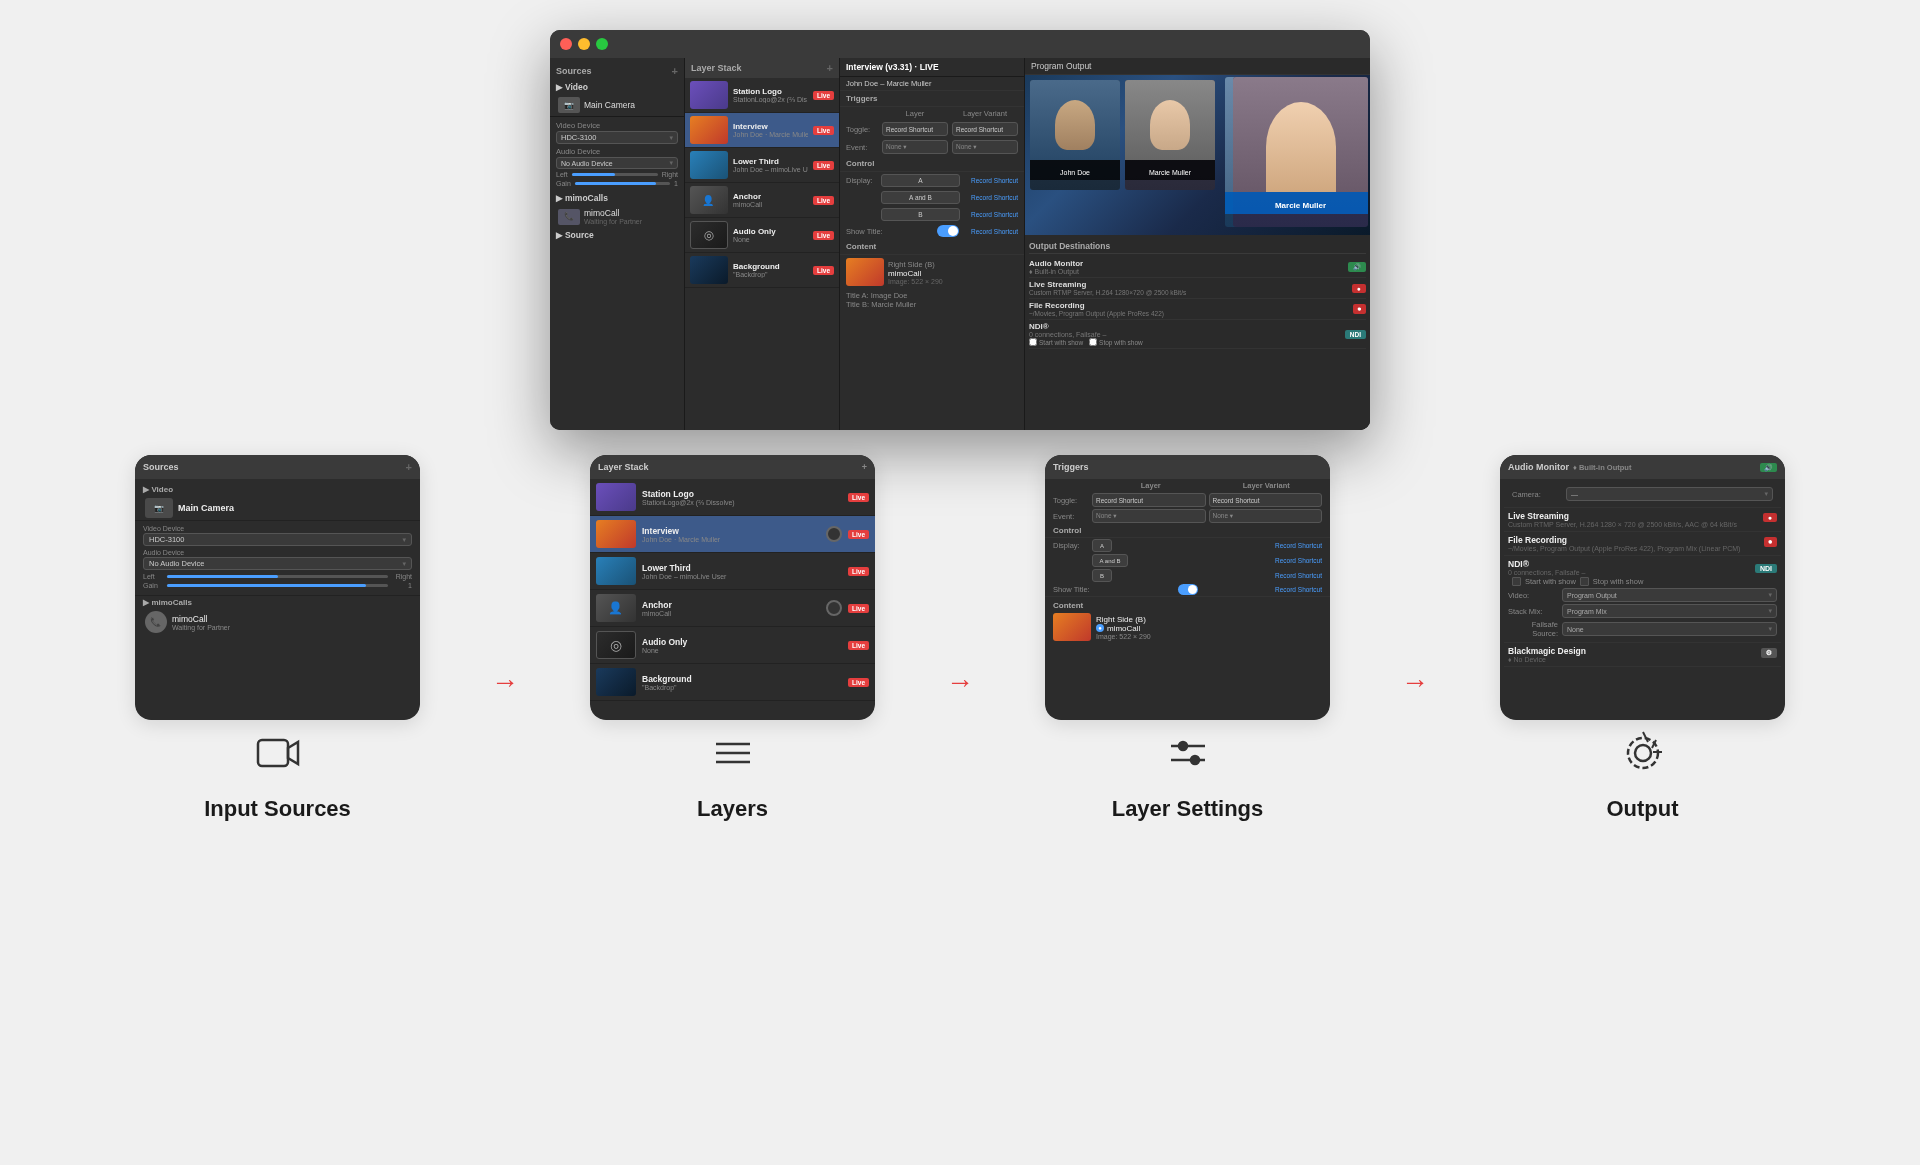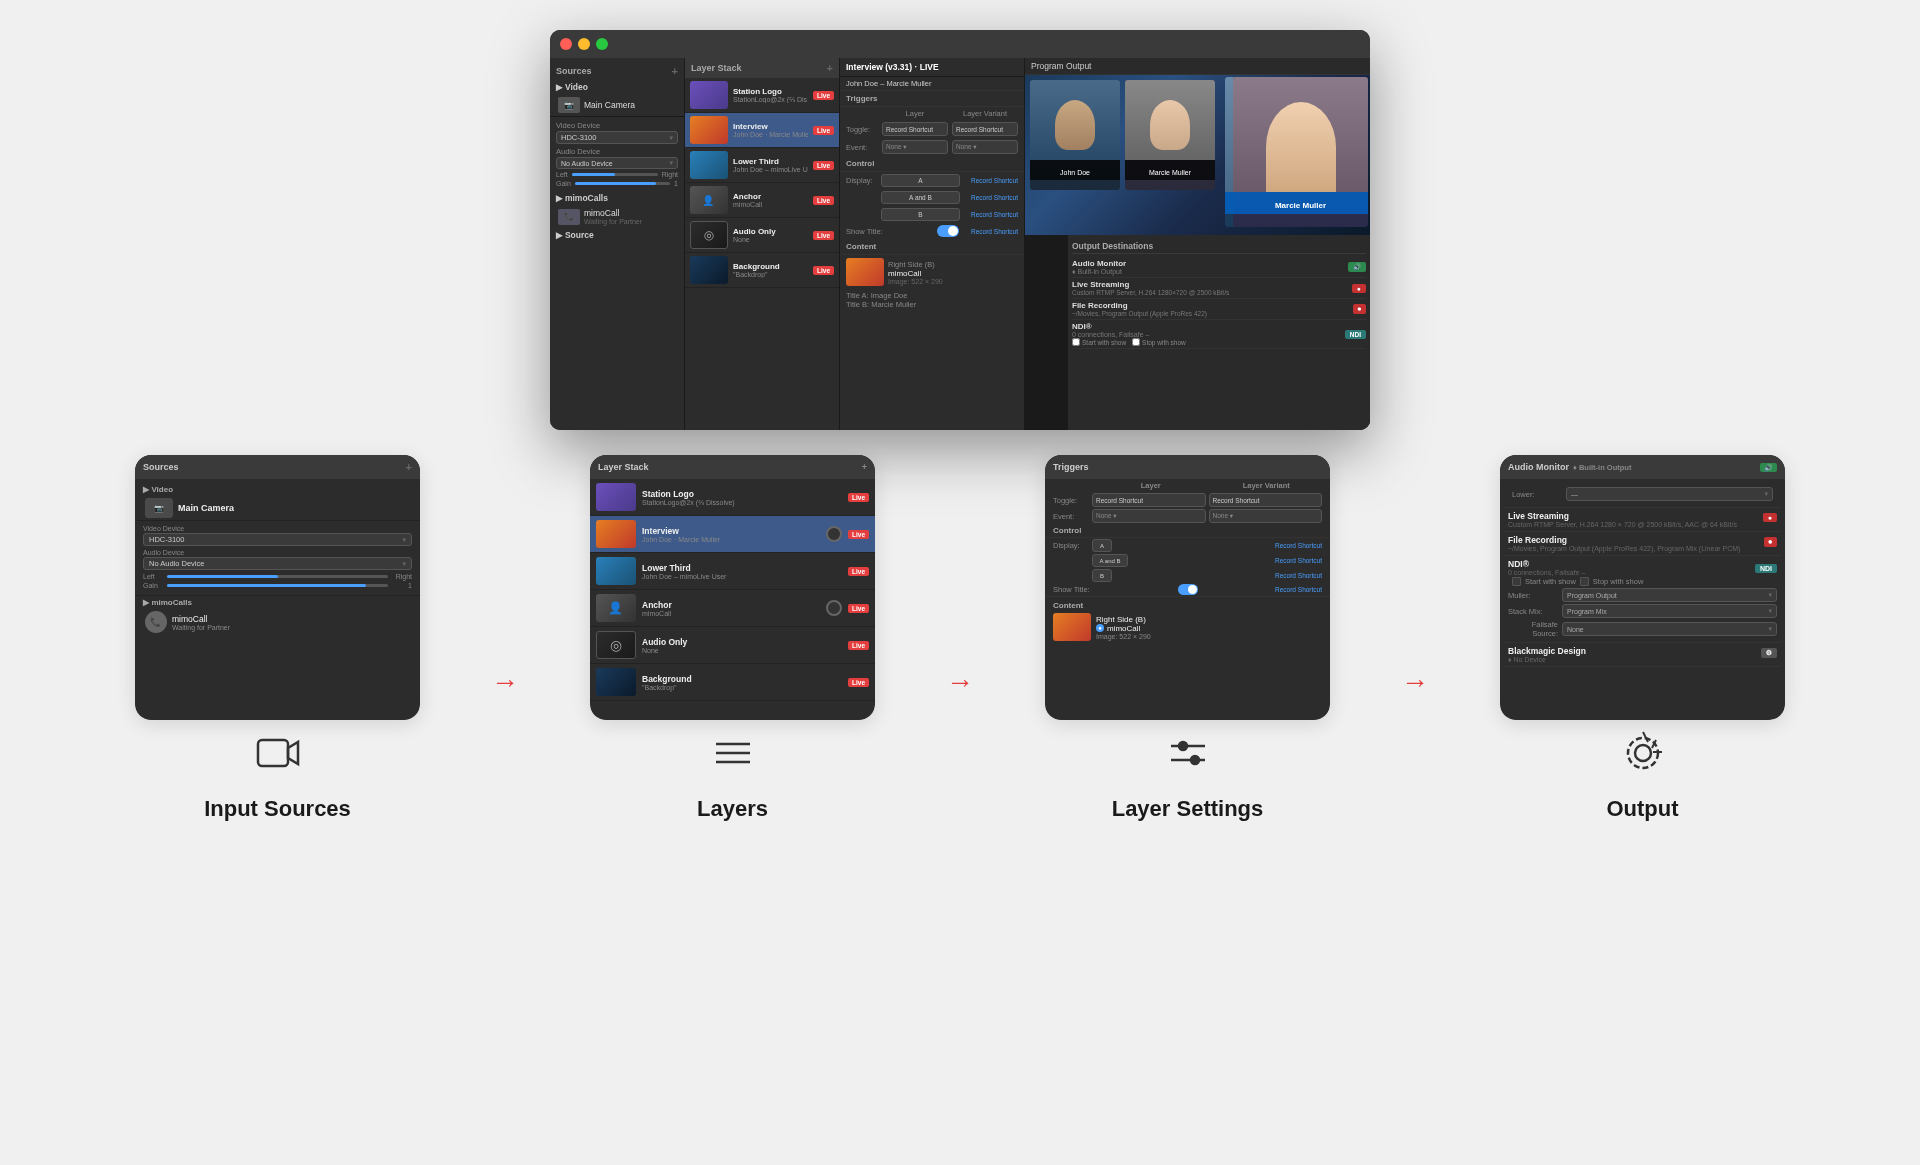--- a/index.html
+++ b/index.html
@@ -326,21 +326,20 @@
       position: absolute;
       inset: 0;
       background: linear-gradient(135deg, #1a3a5c 0%, #2a5080 30%, #1a2a4a 60%, #0a1a2a 100%);
     }
 
     .output-destinations {
       flex: 1;
       padding: 4px;
       overflow: hidden;
       background: #2a2a2a;
-      margin-left: 43px;
     }
 
     .dest-header {
       font-size: 8.5px;
       color: #aaa;
       font-weight: 600;
       margin-bottom: 3px;
       padding: 2px 0;
       border-bottom: 1px solid #3a3a3a;
     }
@@ -1405,21 +1404,21 @@
           <span>Audio Monitor</span>
           <span style="margin-left:4px;font-size:7.5px;color:#888;">♦ Built-in Output</span>
           <span style="margin-left:auto;">
             <span style="background:#2d8a4e;padding:1px 4px;border-radius:2px;font-size:7px;color:white;">🔊</span>
           </span>
         </div>
 
         <div class="out-body">
           <div style="padding:2px 4px 4px;border-bottom:1px solid #333;">
             <div class="out-select-row">
-              <span class="out-select-label">Lower:</span>
+              <span class="out-select-label">Camera:</span>
               <div class="out-select-val">
                 <span style="font-size:7px;color:#aaa;">—</span>
                 <span class="chevron">▾</span>
               </div>
             </div>
           </div>
 
           <div class="out-item">
             <div class="out-item-info">
               <div class="out-item-name">Live Streaming</div>
@@ -1444,21 +1443,21 @@
               </div>
               <div class="out-badge badge-teal">NDI</div>
             </div>
             <div class="ndi-checkbox-row">
               <div class="mini-checkbox"></div>
               <span>Start with show</span>
               <div class="mini-checkbox"></div>
               <span>Stop with show</span>
             </div>
             <div class="out-select-row" style="width:100%;padding:1px 0;">
-              <span class="out-select-label">Muller:</span>
+              <span class="out-select-label">Video:</span>
               <div class="out-select-val">
                 <span style="font-size:7px;">Program Output</span>
                 <span class="chevron">▾</span>
               </div>
             </div>
             <div class="out-select-row" style="width:100%;padding:1px 0;">
               <span class="out-select-label">Stack Mix:</span>
               <div class="out-select-val">
                 <span style="font-size:7px;">Program Mix</span>
                 <span class="chevron">▾</span>

